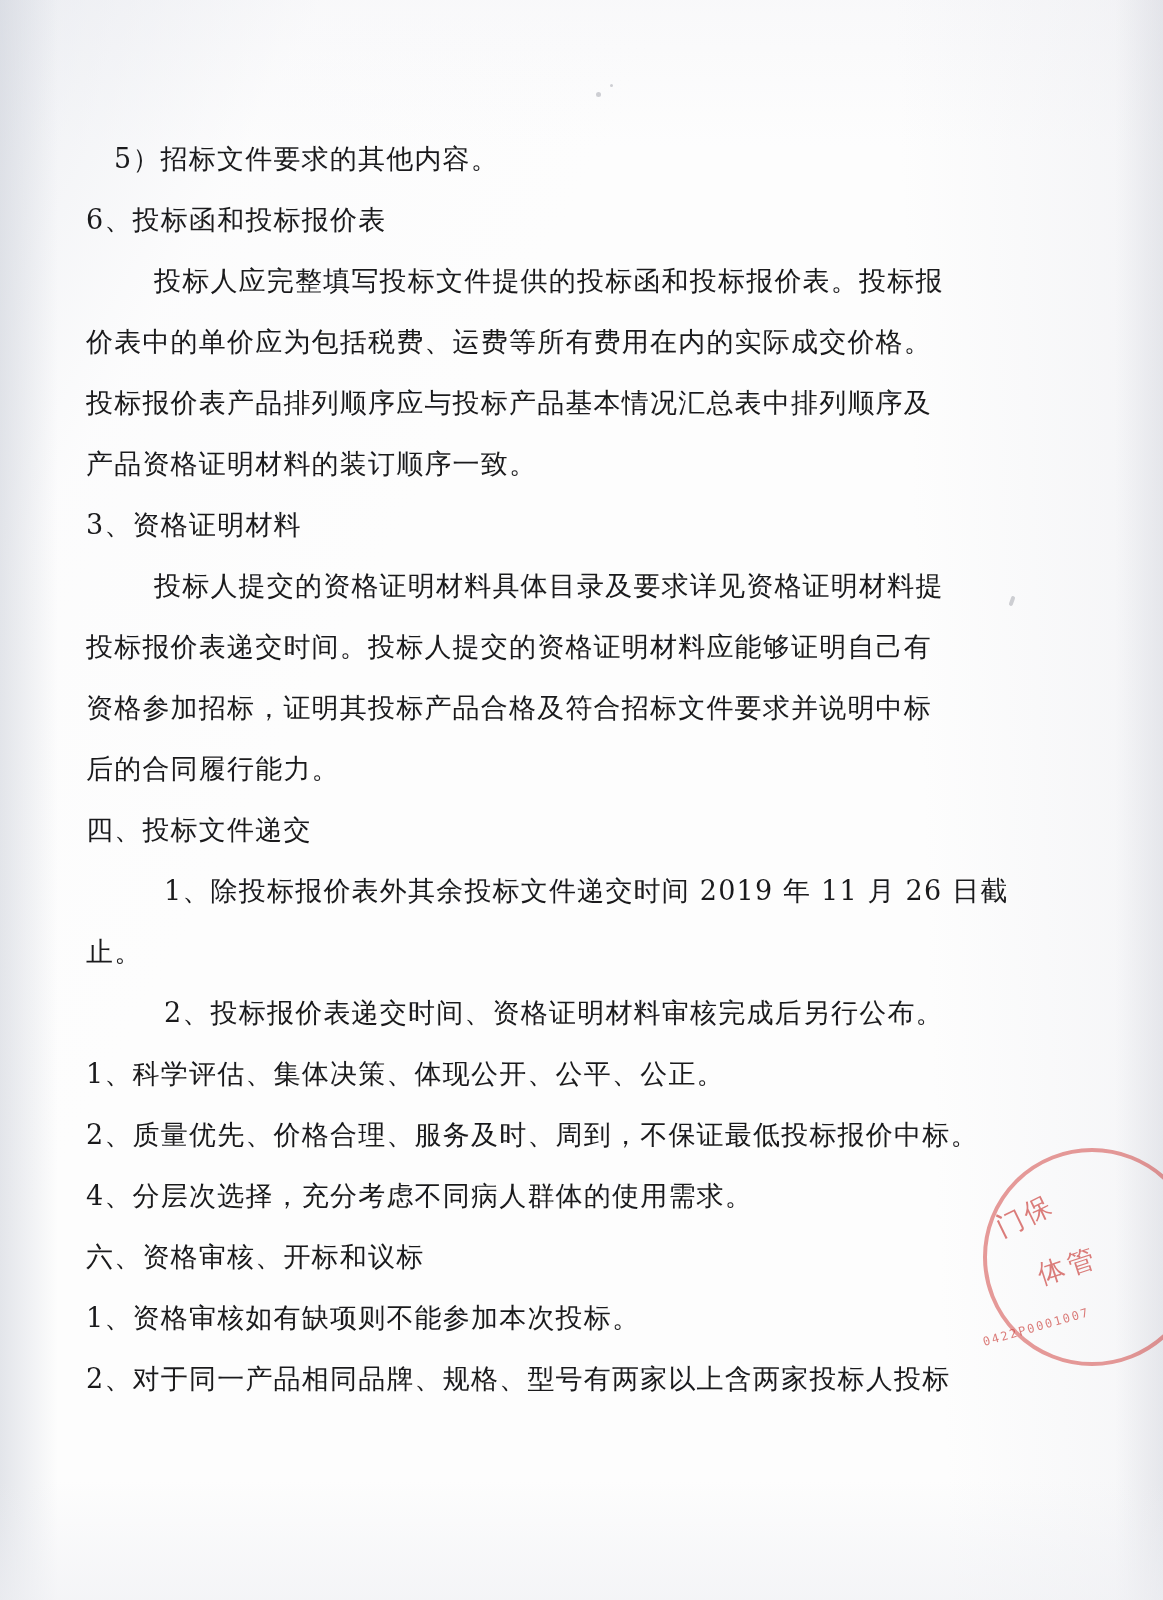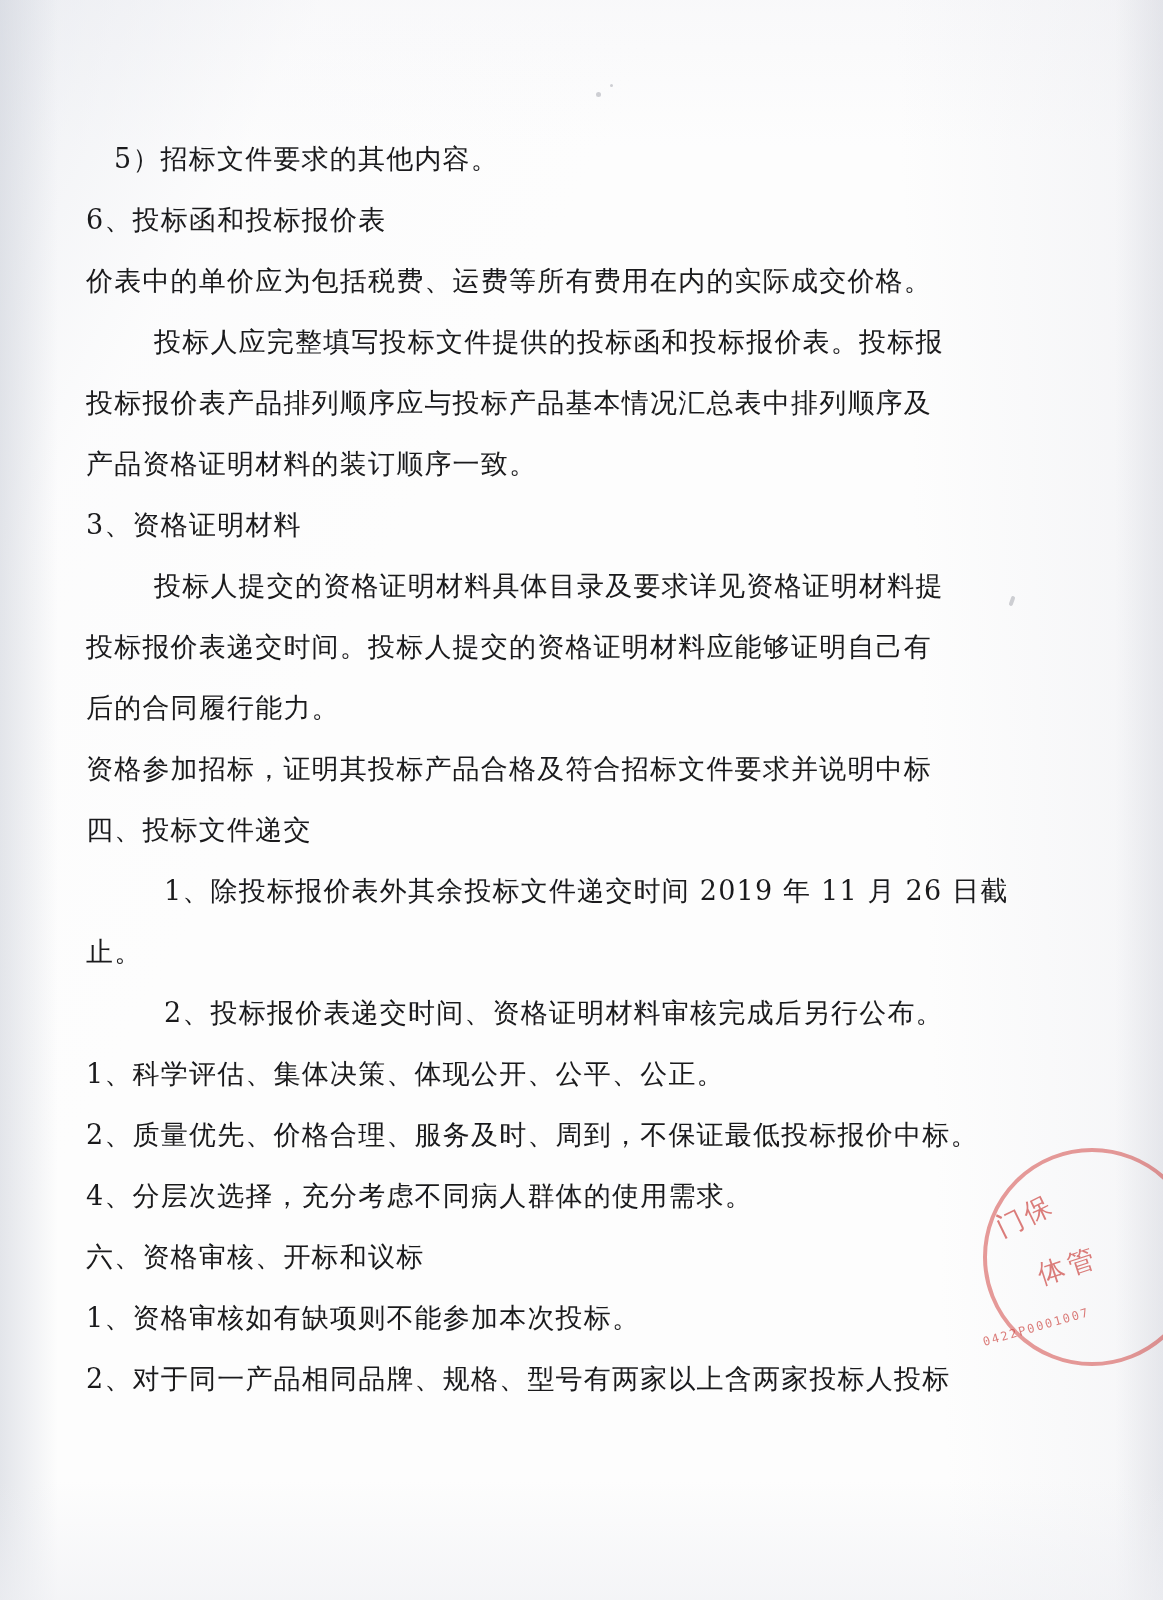--- a/index.html
+++ b/index.html
@@ -130,29 +130,29 @@
   <div class="edge-bottom"></div>
 
   <div class="speck" style="left:596px; top:92px; width:5px; height:5px;"></div>
   <div class="speck" style="left:610px; top:84px; width:3px; height:3px;"></div>
   <div class="speck" style="left:1010px; top:596px; width:4px; height:10px; border-radius:2px; transform:rotate(20deg);"></div>
 
   <div class="content">
 
     <div class="line indent-1">5）招标文件要求的其他内容。</div>
     <div class="line">6、投标函和投标报价表</div>
+    <div class="line indent-2">投标人应完整填写投标文件提供的投标函和投标报价表。投标报</div>
     <div class="line">价表中的单价应为包括税费、运费等所有费用在内的实际成交价格。</div>
-    <div class="line indent-2">投标人应完整填写投标文件提供的投标函和投标报价表。投标报</div>
     <div class="line">投标报价表产品排列顺序应与投标产品基本情况汇总表中排列顺序及</div>
     <div class="line">产品资格证明材料的装订顺序一致。</div>
     <div class="line">3、资格证明材料</div>
     <div class="line indent-2">投标人提交的资格证明材料具体目录及要求详见资格证明材料提</div>
     <div class="line">投标报价表递交时间。投标人提交的资格证明材料应能够证明自己有</div>
+    <div class="line">资格参加招标，证明其投标产品合格及符合招标文件要求并说明中标</div>
     <div class="line">后的合同履行能力。</div>
-    <div class="line">资格参加招标，证明其投标产品合格及符合招标文件要求并说明中标</div>
     <div class="line">四、投标文件递交</div>
     <div class="line indent-3">1、除投标报价表外其余投标文件递交时间 2019 年 11 月 26 日截</div>
     <div class="line">止。</div>
     <div class="line indent-3">2、投标报价表递交时间、资格证明材料审核完成后另行公布。</div>
     <div class="line">1、科学评估、集体决策、体现公开、公平、公正。</div>
     <div class="line">2、质量优先、价格合理、服务及时、周到，不保证最低投标报价中标。</div>
     <div class="line">4、分层次选择，充分考虑不同病人群体的使用需求。</div>
     <div class="line">六、资格审核、开标和议标</div>
     <div class="line">1、资格审核如有缺项则不能参加本次投标。</div>
     <div class="line">2、对于同一产品相同品牌、规格、型号有两家以上含两家投标人投标</div>

